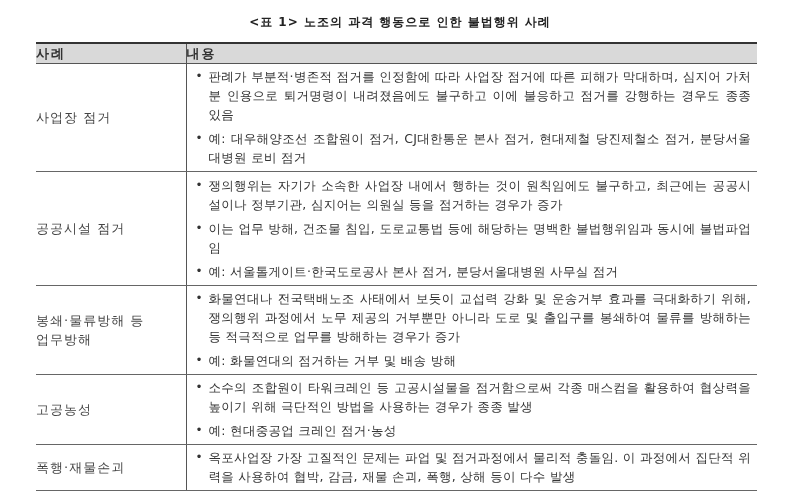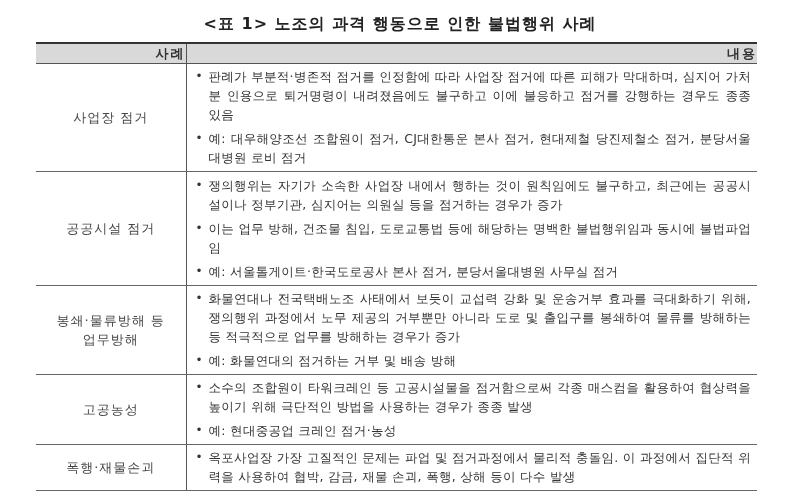--- a/index.html
+++ b/index.html
@@ -14,21 +14,21 @@
       overflow: hidden;
       font-family: "DejaVu Sans", sans-serif;
       color: #333333;
     }
     .title {
       position: absolute;
       top: 14px;
       left: 0;
       width: 800px;
       text-align: center;
-      font-size: 16px;
+      font-size: 12px;
       font-weight: bold;
       color: #222222;
       letter-spacing: 1px;
     }
     table.cases {
       position: absolute;
       top: 42px;
       left: 36px;
       width: 721px;
       border-collapse: collapse;
@@ -40,32 +40,31 @@
     table.cases col.c2 { width: 571px; }
     table.cases thead th {
       background: #d9d9d9;
       border-top: 2px solid #333333;
       border-bottom: 1px solid #555555;
       height: 17px;
       padding: 0;
       font-size: 13px;
       font-weight: bold;
       color: #333333;
-      text-align: right;
+      text-align: left;
       letter-spacing: 2px;
     }
     table.cases thead th.h1 { border-right: 1px solid #555555; }
     table.cases td {
       border-bottom: 1px solid #666666;
       vertical-align: middle;
       padding: 0;
     }
     table.cases td.case {
       border-right: 1px solid #555555;
-      text-align: center;
       color: #444444;
       font-size: 13px;
       letter-spacing: 1px;
     }
     table.cases td.content {
       padding: 2px 6px 3px 8px;
     }
     ul.bullets {
       list-style: none;
       margin: 0;

